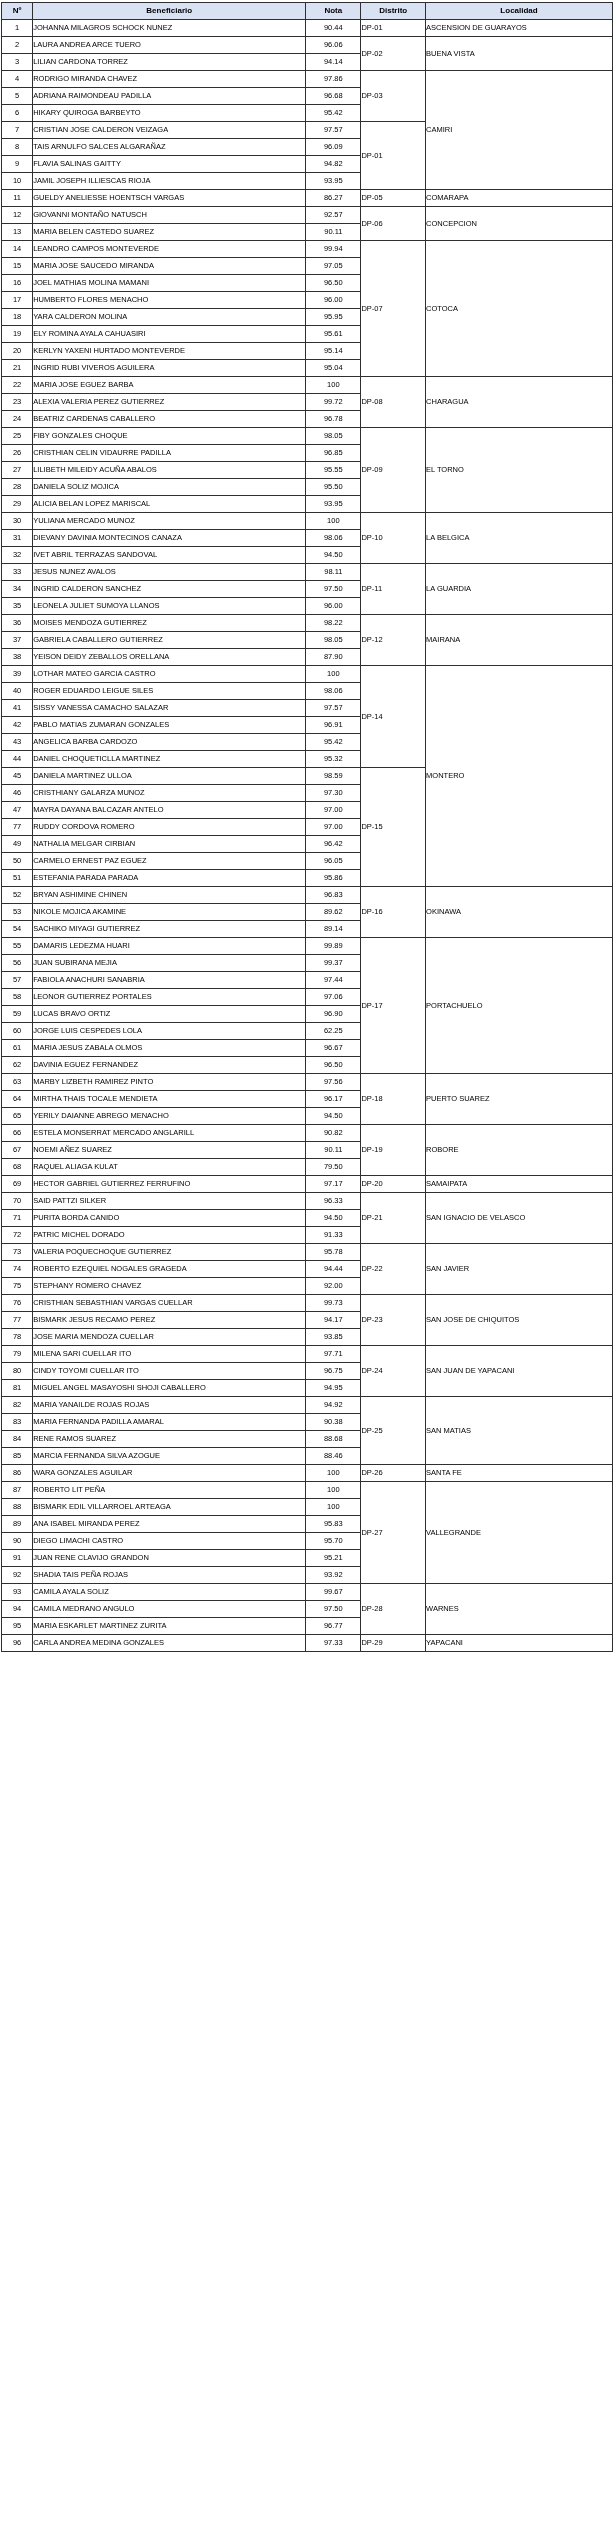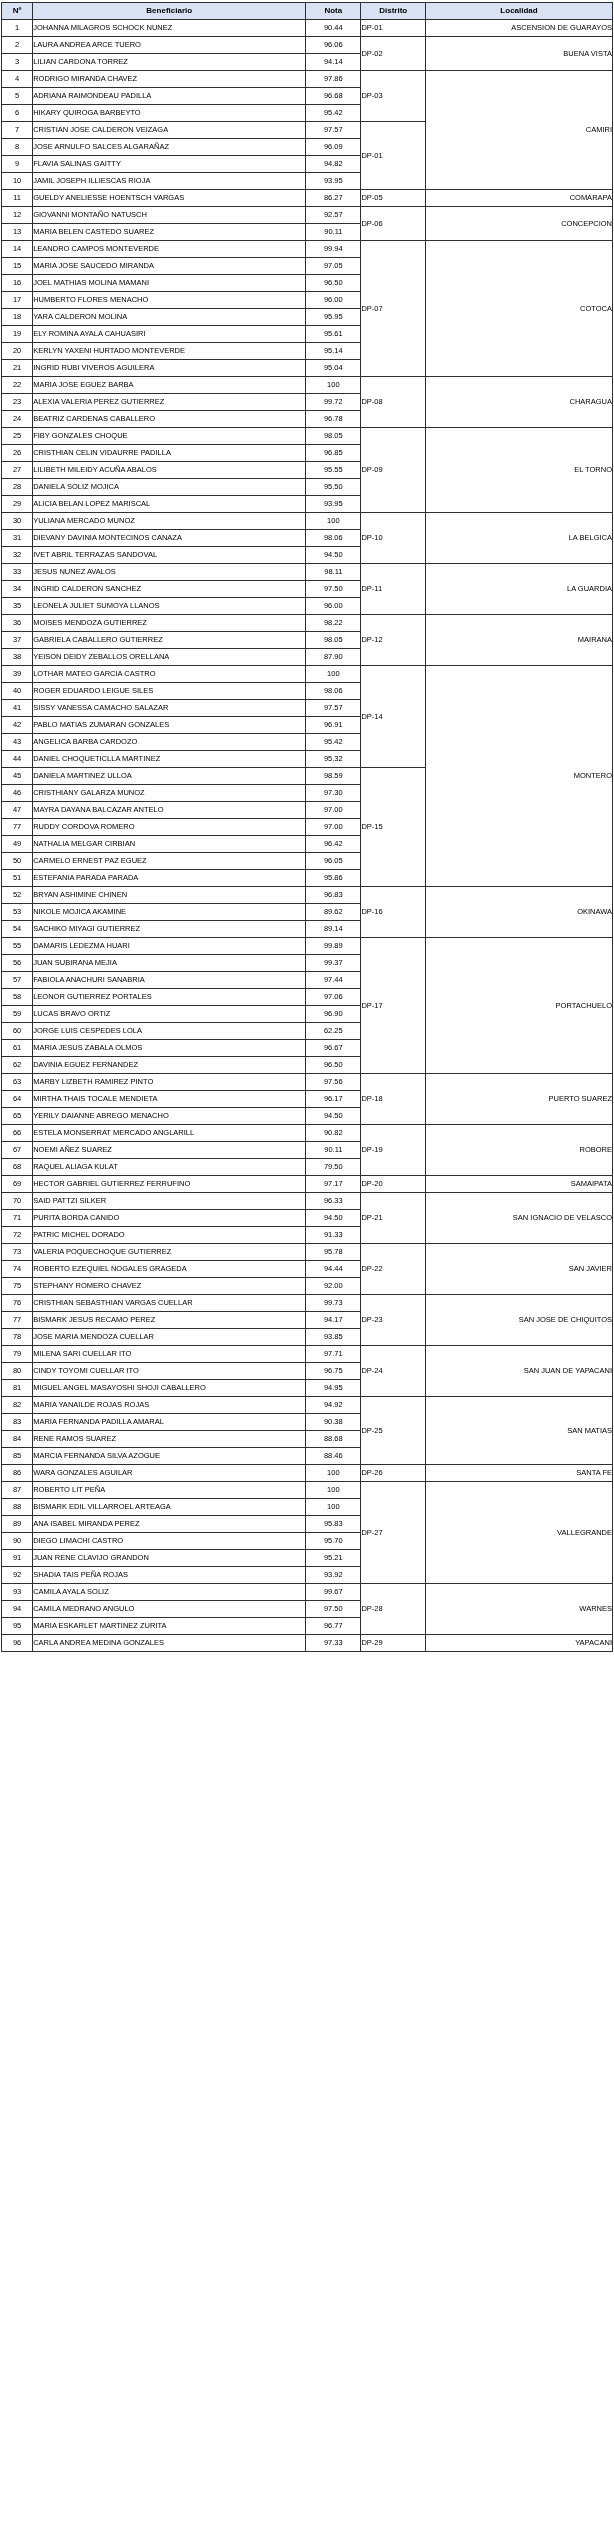--- a/index.html
+++ b/index.html
@@ -57,21 +57,21 @@
   td.nota {
     text-align: center;
     font-size: 7.5px;
   }
   td.dist {
     text-align: left;
     vertical-align: middle;
     font-size: 7.5px;
   }
   td.loc {
-    text-align: right;
+    text-align: left;
     vertical-align: middle;
     font-size: 7.5px;
   }
 </style>
 </head>
 <body>
 
 <div id="table-wrap">
   <table class="beneficiaries">
     <colgroup>
@@ -128,21 +128,21 @@
           <td class="nota">95.42</td>
         </tr>
         <tr>
           <td class="n">7</td>
           <td class="ben">CRISTIAN JOSE CALDERON VEIZAGA</td>
           <td class="nota">97.57</td>
           <td class="dist" rowspan="4">DP-01</td>
         </tr>
         <tr>
           <td class="n">8</td>
-          <td class="ben">JOSE ARNULFO SALCES ALGARAÑAZ</td>
+          <td class="ben">TAIS ARNULFO SALCES ALGARAÑAZ</td>
           <td class="nota">96.09</td>
         </tr>
         <tr>
           <td class="n">9</td>
           <td class="ben">FLAVIA SALINAS GAITTY</td>
           <td class="nota">94.82</td>
         </tr>
         <tr>
           <td class="n">10</td>
           <td class="ben">JAMIL JOSEPH ILLIESCAS RIOJA</td>

